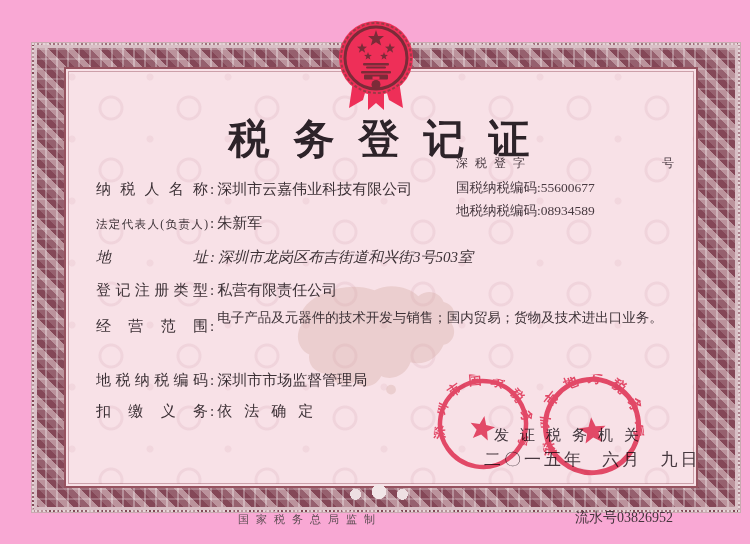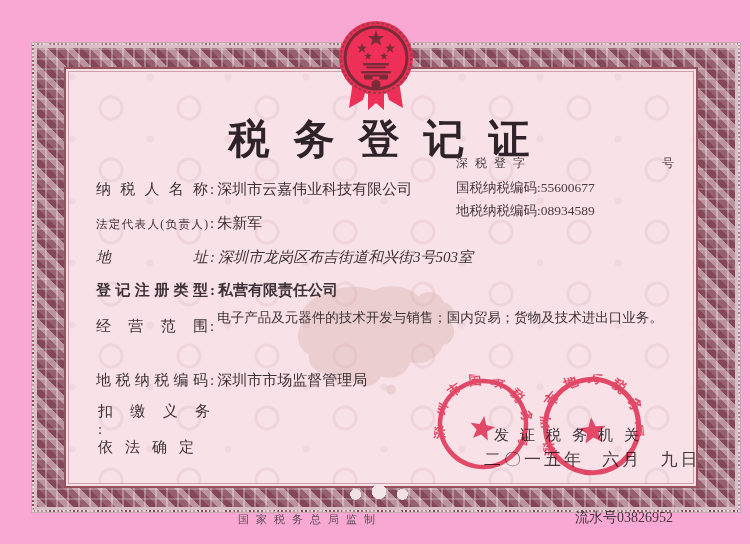--- a/index.html
+++ b/index.html
@@ -58,22 +58,22 @@
     position:absolute;left:96px;z-index:5;display:flex;align-items:baseline;
     color:#3c3136;font-size:15px;
   }
   .flabel{
     display:inline-block;width:112px;
     text-align:justify;text-align-last:justify;text-justify:inter-character;
   }
   .flabel.sm{font-size:11.5px;}
   .colon{margin:0 3px 0 2px;}
   .fvalue{white-space:nowrap;}
-  .r1{top:180px;} .r2{top:214px;} .r3{top:248px;font-style:italic;} .r4{top:281px;font-weight:bold;}
-  .r5{top:317px;} .r6{top:371px;} .r7{top:402px;flex-direction:column;}
+  .r1{top:180px;} .r2{top:214px;} .r3{top:248px;font-style:italic;} .r4{top:281px;}
+  .r5{top:317px;} .r6{top:371px;} .r7{top:402px;}
   .r5 .fvalue{transform:translateY(-9px);font-size:13.5px;white-space:normal;width:470px;line-height:1.25;}
   .r7 .fvalue{letter-spacing:12px;}
   .issuing-caption{
     position:absolute;left:494px;top:426px;z-index:5;
     font-size:15px;color:#3f343b;letter-spacing:11px;white-space:nowrap;
   }
   .issue-date{
     position:absolute;left:438px;top:448px;z-index:5;
     font-size:17px;color:#46383f;letter-spacing:3px;word-spacing:11px;white-space:nowrap;margin-left:46px;
   }

